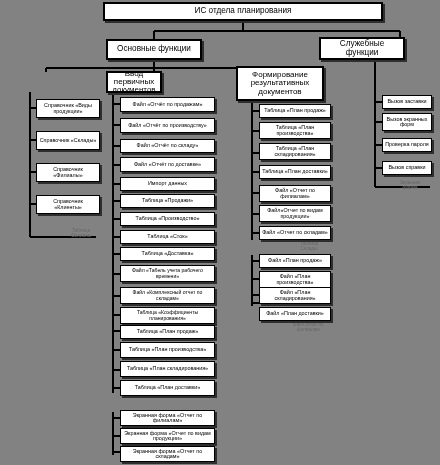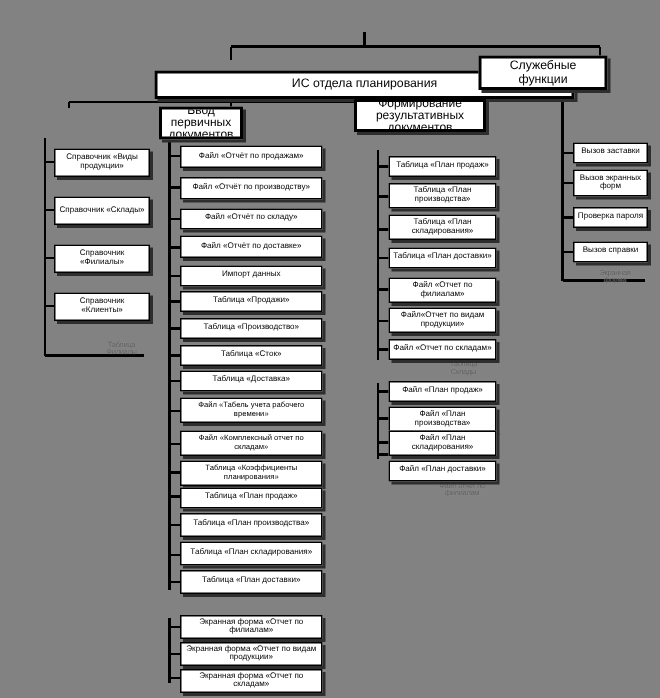--- a/index.html
+++ b/index.html
@@ -123,35 +123,38 @@
 
       <path d="M375,60 L375,187"></path>
       <path d="M375,102 L382,102"></path>
       <path d="M375,122 L382,122"></path>
       <path d="M375,145 L382,145"></path>
       <path d="M375,168 L382,168"></path>
       <path d="M375,187 L430,187"></path>
     </g>
   </svg>
 
-  <div class="node t-root b-thick" style="left:103px;top:2px;width:280px;height:19px;margin-top:45px;">
+  <div class="node t-root b-thick" style="left:103px;top:2px;width:280px;height:19px;">
     <span>ИС отдела планирования</span>
   </div>
 
+  <div class="node t-l2 b-thick" style="left:106px;top:39px;width:96px;height:21px;">
+    <span>Основные функции</span>
+  </div>
 
   <div class="node t-l2 b-thick" style="left:319px;top:37px;width:86px;height:23px;">
     <span>Служебные функции</span>
   </div>
 
 
   <div class="node t-l3 b-thick" style="left:106px;top:71px;width:56px;height:22px;">
     <span>Ввод первичных документов</span>
   </div>
 
-  <div class="node t-l3 b-thick" style="left:236px;top:66px;width:88px;height:22px;">
+  <div class="node t-l3 b-thick" style="left:236px;top:66px;width:88px;height:35px;">
     <span>Формирование результативных документов</span>
   </div>
 
   <div class="node t-leaf" style="left:36px;top:99px;width:64px;height:19px;">
     <span>Справочник «Виды продукции»</span>
   </div>
   <div class="node t-leaf" style="left:36px;top:131px;width:64px;height:19px;">
     <span>Справочник «Склады»</span>
   </div>
   <div class="node t-leaf" style="left:36px;top:163px;width:64px;height:19px;">

